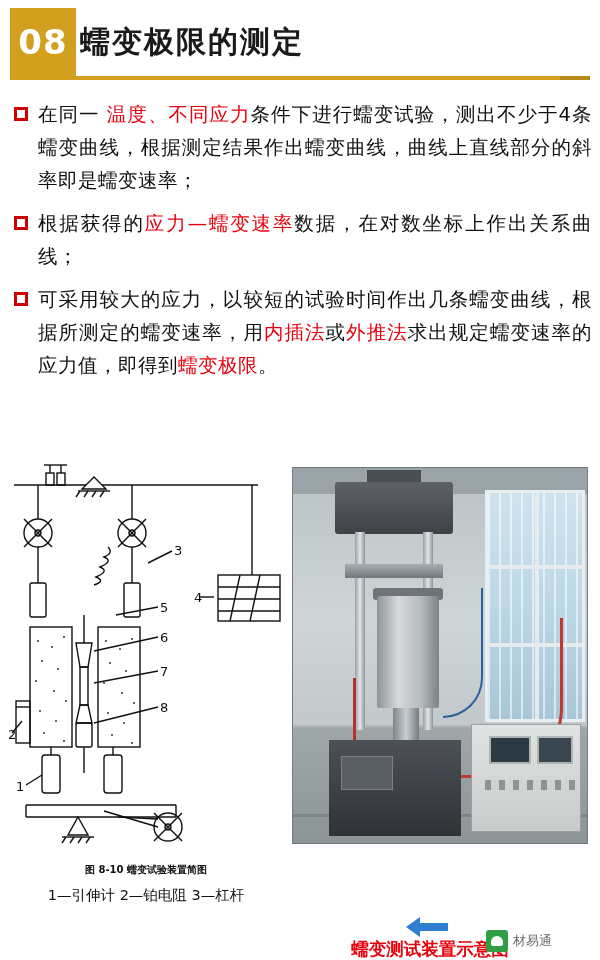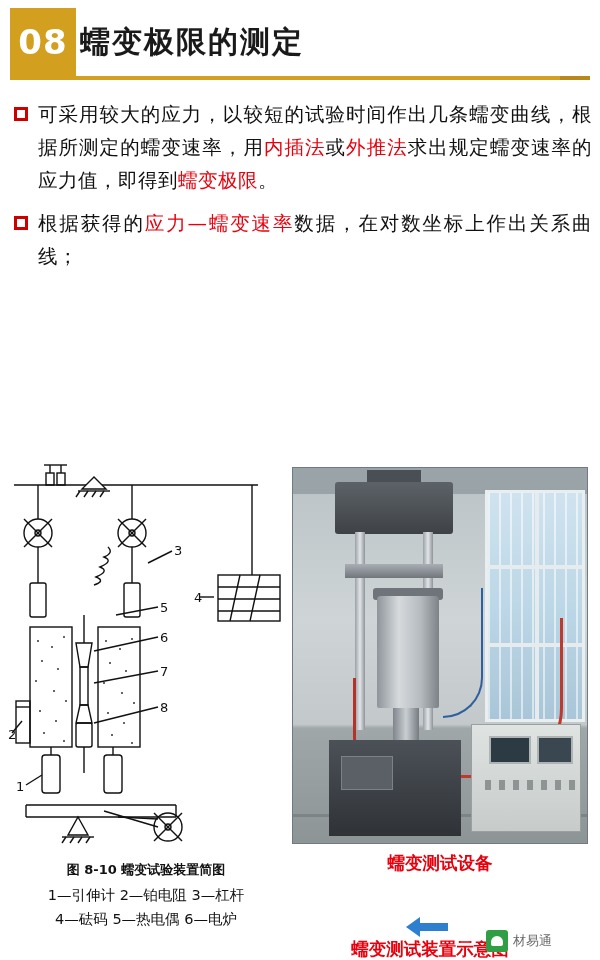--- a/index.html
+++ b/index.html
@@ -103,21 +103,21 @@
     position: absolute;
     left: 8px; top: 0;
     width: 276px; height: 400px;
   }
   .diagram svg { display: block; }
 
   .diagram-caption {
     position: absolute;
     left: 10px; top: 402px;
     width: 272px;
-    font-size: 13px;
+    font-size: 10px;
     line-height: 25px;
     color: #111111;
     font-weight: bold;
     text-align: center;
   }
   .diagram-legend {
     position: absolute;
     left: 6px; top: 428px;
     width: 280px;
     font-size: 14.5px;
@@ -328,25 +328,29 @@
     <div class="header-title-wrap">
       <div class="header-title">蠕变极限的测定</div>
     </div>
   </div>
   <div class="header-rule"></div>
   <div class="header-rule-tail"></div>
 
   <div class="bullets">
     <div class="bullet-row">
       <div class="bullet-marker"></div>
-      <div class="bullet-text"><span class="black">可采用较大的应力，以较短的试验时间作出几条蠕变曲线，根据所测定的蠕变速率，用</span><span class="red">内插法</span><span class="black">或</span><span class="red">外推法</span><span class="black">求出规定蠕变速率的应力值，即得到</span><span class="red">蠕变极限</span><span class="black">。</span></div>
+      <div class="bullet-text"><span class="black">在同一 </span><span class="red">温度、不同应力</span><span class="black">条件下进行蠕变试验，测出不少于4条蠕变曲线，根据测定结果作出蠕变曲线，曲线上直线部分的斜率即是蠕变速率；</span></div>
     </div>
     <div class="bullet-row">
       <div class="bullet-marker"></div>
       <div class="bullet-text"><span class="black">根据获得的</span><span class="red">应力—蠕变速率</span><span class="black">数据，在对数坐标上作出关系曲线；</span></div>
+    </div>
+    <div class="bullet-row">
+      <div class="bullet-marker"></div>
+      <div class="bullet-text"><span class="black">可采用较大的应力，以较短的试验时间作出几条蠕变曲线，根据所测定的蠕变速率，用</span><span class="red">内插法</span><span class="black">或</span><span class="red">外推法</span><span class="black">求出规定蠕变速率的应力值，即得到</span><span class="red">蠕变极限</span><span class="black">。</span></div>
     </div>
   </div>
 
   <div class="figures">
 
     <div class="diagram">
       <svg width="276" height="400" viewBox="0 0 276 400">
         <g stroke="#111" stroke-width="1.4" fill="none">
 
           <line x1="6" y1="30" x2="250" y2="30"></line>
@@ -473,21 +477,20 @@
           <text x="152" y="257">8</text>
           <text x="0" y="284">2</text>
           <text x="8" y="336">1</text>
         </g>
       </svg>
     </div>
 
     <div class="diagram-caption">图 8-10  蠕变试验装置简图</div>
     <div class="diagram-legend">
       <div>1—引伸计    2—铂电阻    3—杠杆</div>
-      <div>4—砝码   5—热电偶   6—电炉</div>
     </div>
 
     <div class="photo">
       <div class="ph-wall"></div>
       <div class="ph-ceiling"></div>
       <div class="ph-window">
         <div class="bars"></div>
         <div class="mull-v"></div>
         <div class="mull-h1"></div>
         <div class="mull-h2"></div>
@@ -505,21 +508,20 @@
       <div class="ph-cable-red2"></div>
       <div class="ph-floor-line"></div>
       <div class="ph-base"></div>
       <div class="ph-base-panel"></div>
       <div class="ph-console"></div>
       <div class="ph-console-screen"></div>
       <div class="ph-console-screen2"></div>
       <div class="ph-console-knobs"></div>
     </div>
 
-    <div class="photo-caption">蠕变测试设备</div>
 
     <div class="arrow-row">
       <div class="arrow-glyph">
         <div class="head"></div>
         <div class="shaft"></div>
       </div>
       <div class="arrow-label">蠕变测试装置示意图</div>
     </div>
   </div>
 

